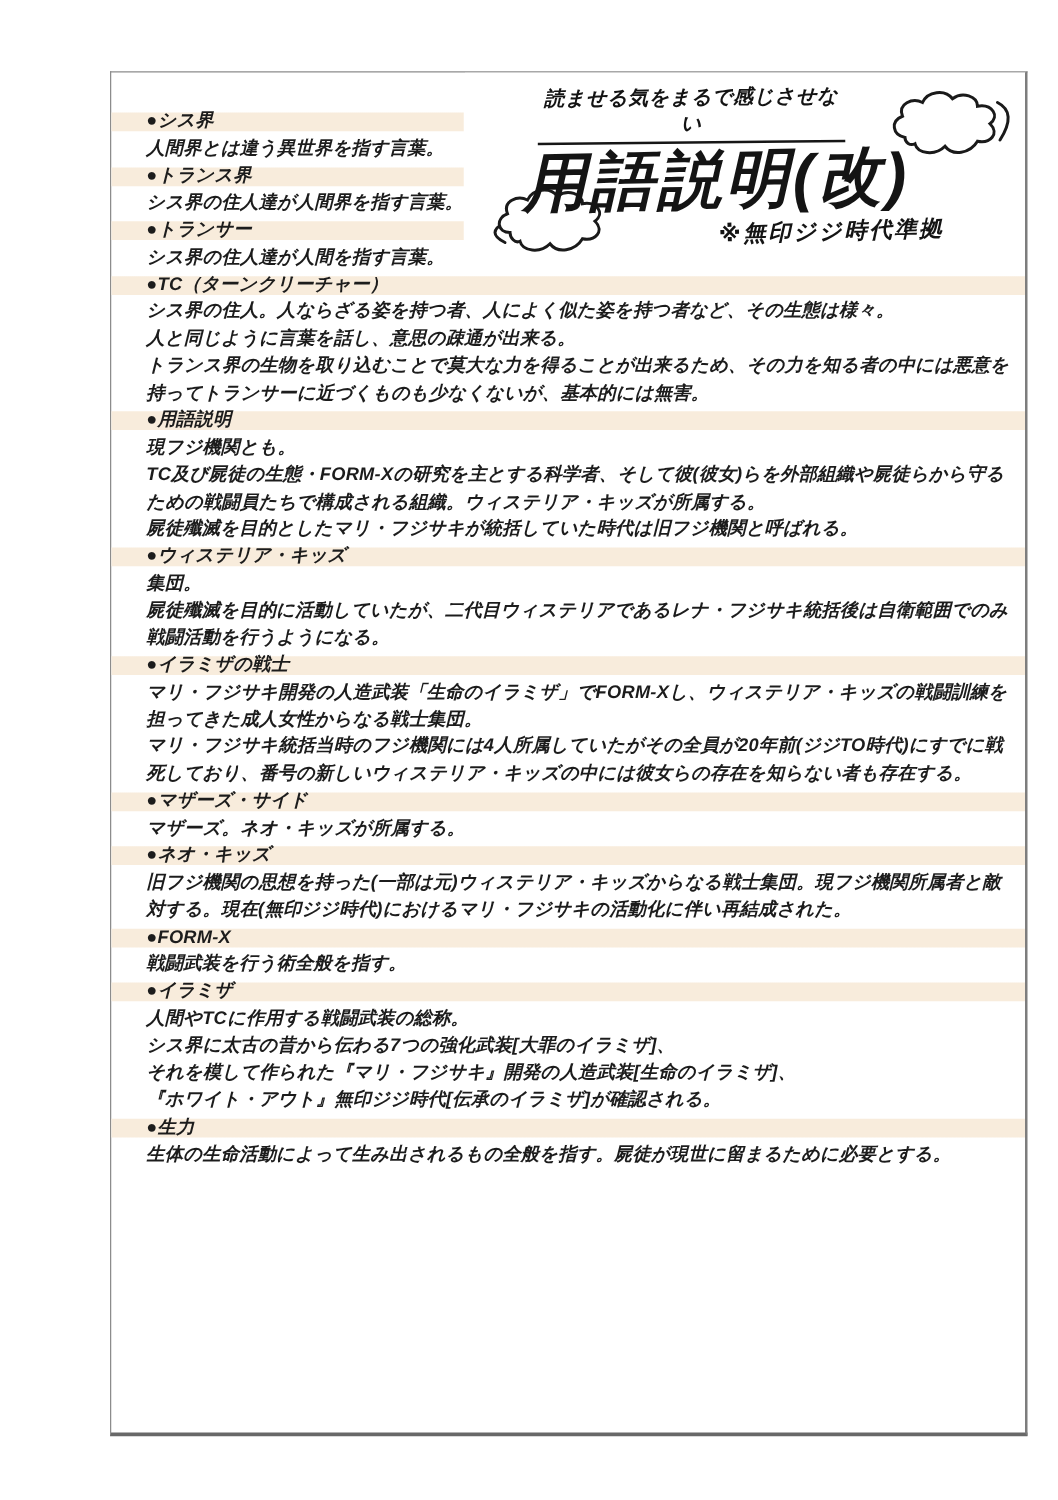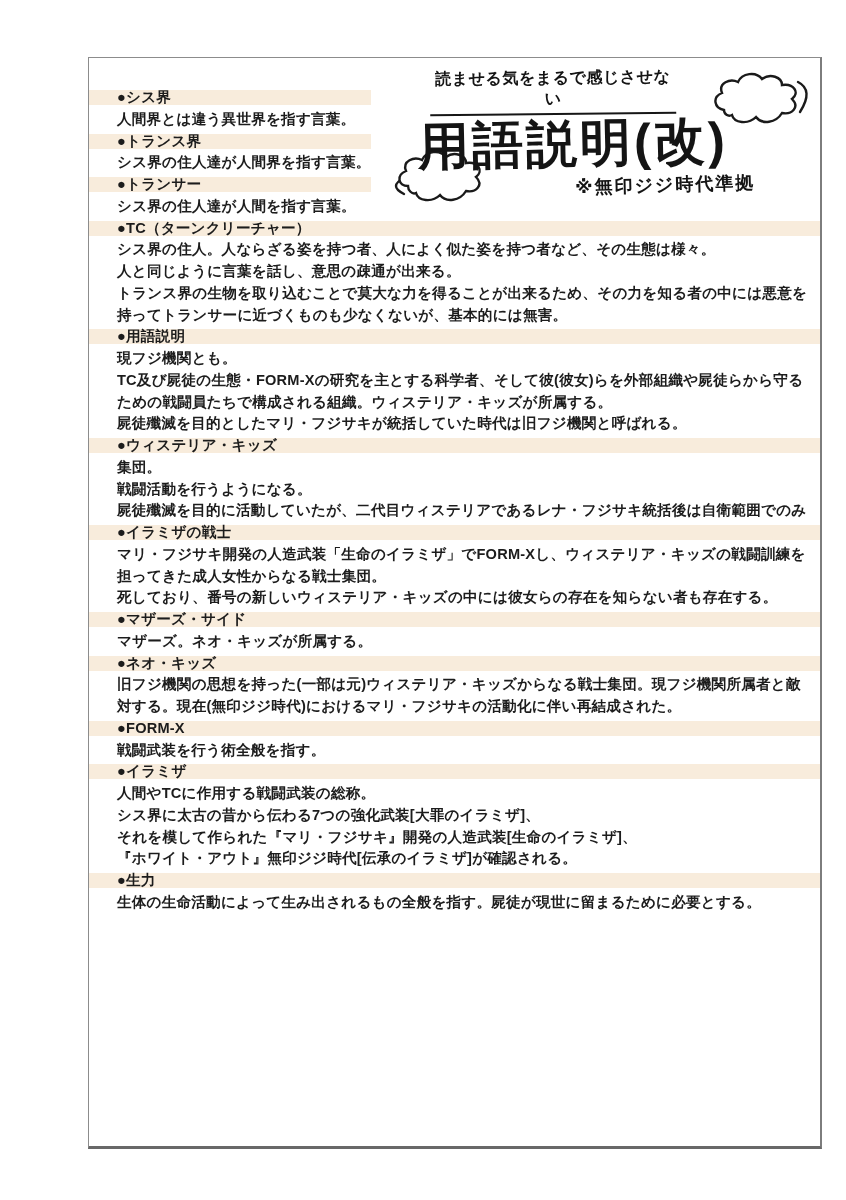--- a/index.html
+++ b/index.html
@@ -1,19 +1,20 @@
 <!DOCTYPE html>
 <html lang="ja" style="--stripe: #f8ecdc;"><head>
 <meta charset="utf-8">
 <style>
   html,body { margin:0; padding:0; background:#fff; }
   #page {
     position:relative; width:846px; height:1200px; background:#fff;
     font-family:"Liberation Sans","DejaVu Sans",sans-serif;
     overflow:hidden;
+    font-style:italic;
   }
   #frame {
     position:absolute; left:88px; top:57px; width:731px; height:1088px;
     background:#fff;
     border:1px solid #8c8c8c;
     border-right:2px solid #7d7d7d;
     border-bottom:3px solid #686868;
     overflow:hidden;
   }
   #glossary { position:relative; padding-top:29px; z-index:1; }
@@ -108,28 +109,29 @@
     <div class="row heading">●用語説明</div>
   <div class="row body">現フジ機関とも。</div>
           <div class="row body">TC及び屍徒の生態・FORM-Xの研究を主とする科学者、そして彼(彼女)らを外部組織や屍徒らから守る</div>
           <div class="row body">ための戦闘員たちで構成される組織。ウィステリア・キッズが所属する。</div>
           <div class="row body">屍徒殲滅を目的としたマリ・フジサキが統括していた時代は旧フジ機関と呼ばれる。</div>
         </div>
 
   <div class="term">
     <div class="row heading">●ウィステリア・キッズ</div>
           <div class="row body">集団。</div>
+          <div class="row body">屍徒殲滅を目的に活動していたが、二代目ウィステリアであるレナ・フジサキ統括後は自衛範囲でのみ</div>
           <div class="row body">戦闘活動を行うようになる。</div>
-          <div class="row body">屍徒殲滅を目的に活動していたが、二代目ウィステリアであるレナ・フジサキ統括後は自衛範囲でのみ</div>
         </div>
 
   <div class="term">
     <div class="row heading">●イラミザの戦士</div>
   <div class="row body">マリ・フジサキ開発の人造武装「生命のイラミザ」でFORM-Xし、ウィステリア・キッズの戦闘訓練を</div>
           <div class="row body">担ってきた成人女性からなる戦士集団。</div>
+          <div class="row body">マリ・フジサキ統括当時のフジ機関には4人所属していたがその全員が20年前(ジジTO時代)にすでに戦</div>
           <div class="row body">死しており、番号の新しいウィステリア・キッズの中には彼女らの存在を知らない者も存在する。</div>
         </div>
 
   <div class="term">
     <div class="row heading">●マザーズ・サイド</div>
           <div class="row body">マザーズ。ネオ・キッズが所属する。</div>
         </div>
 
   <div class="term">
     <div class="row heading">●ネオ・キッズ</div>

